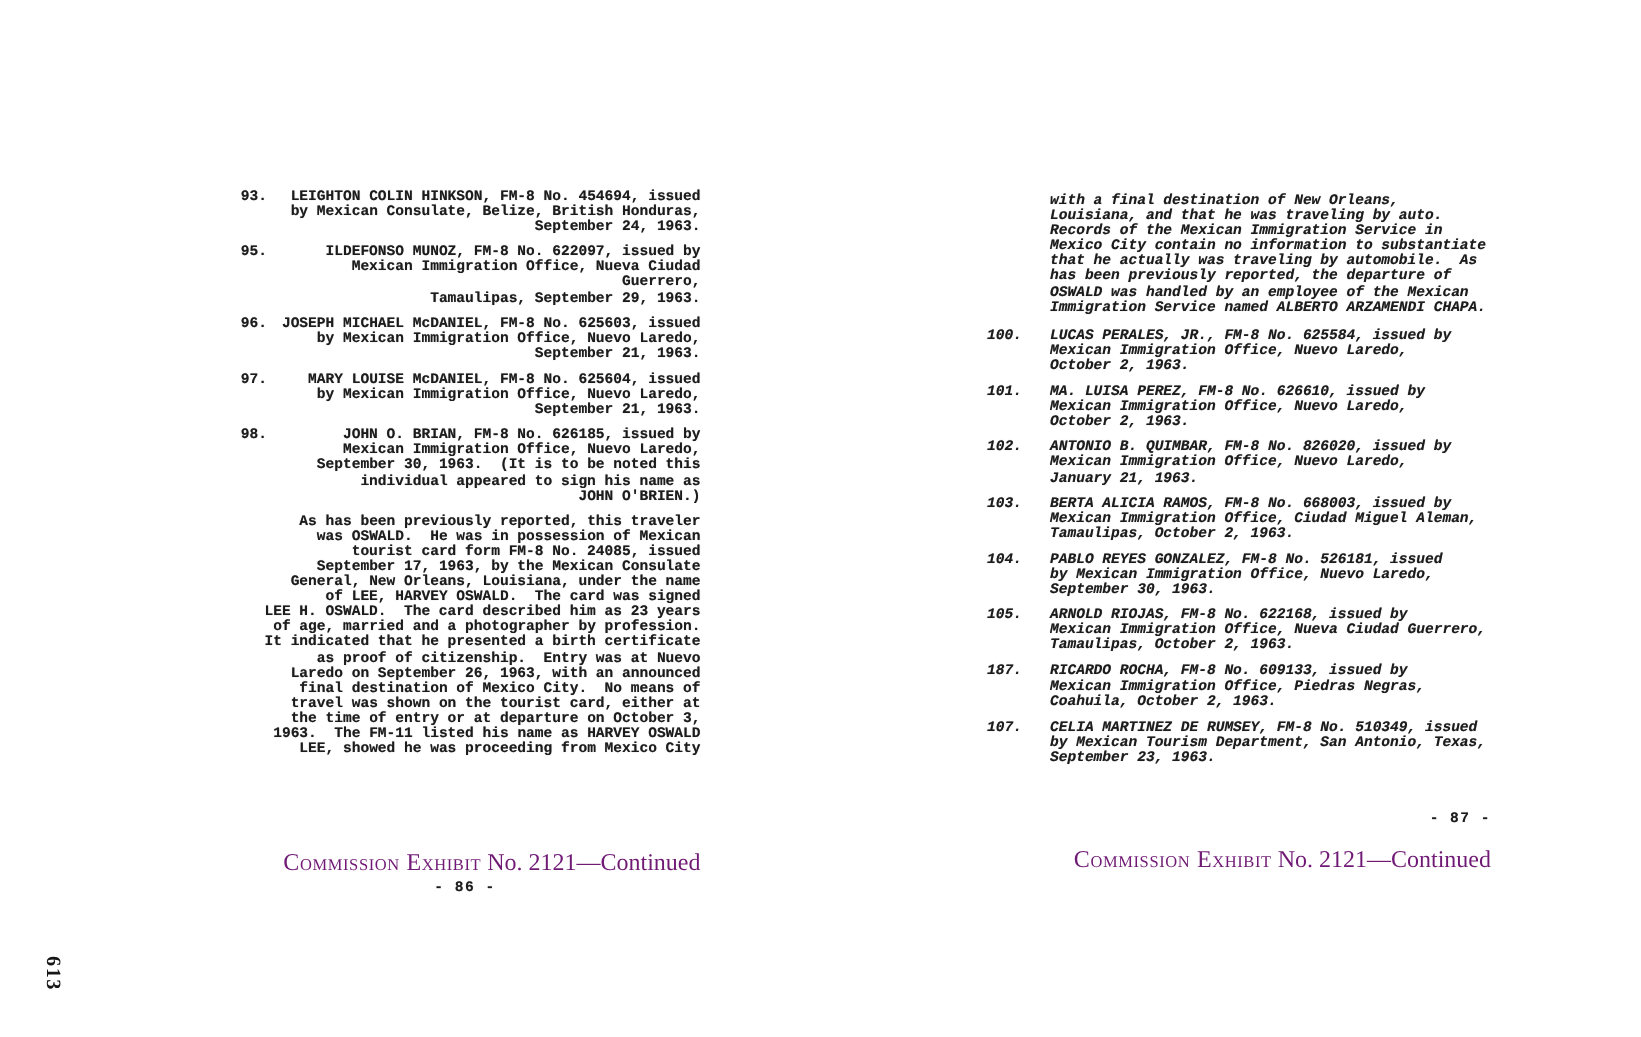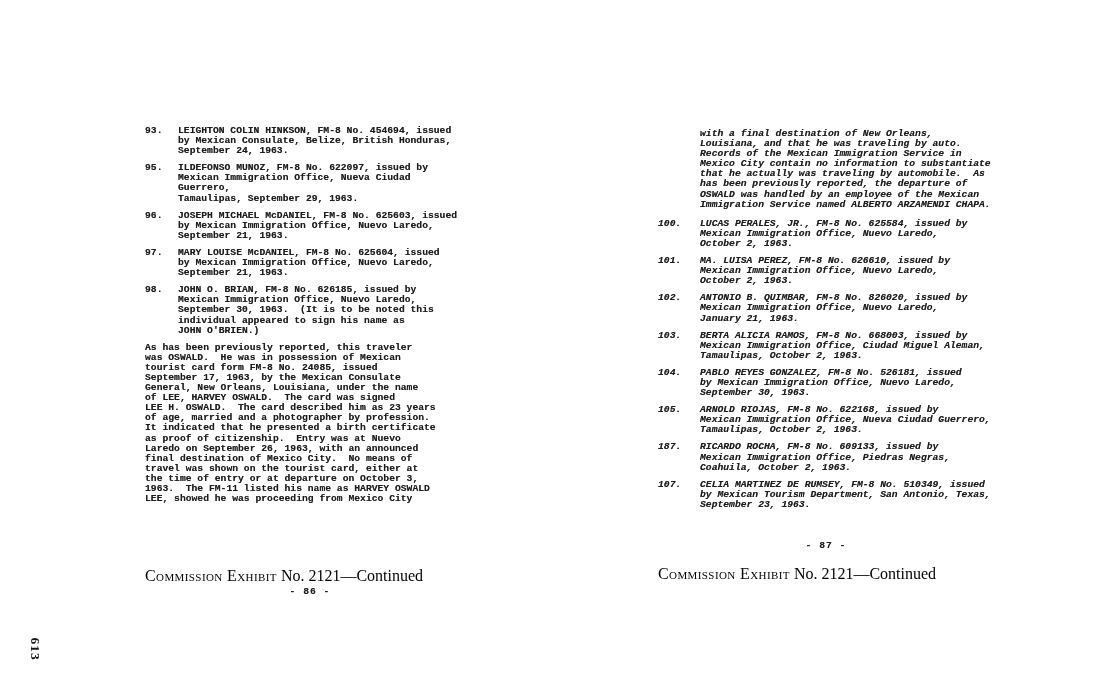--- a/index.html
+++ b/index.html
@@ -16,44 +16,44 @@
     color: #1f1f1f;
   }
   
   .tw {
     font: 700 9.7px/10.1px "Liberation Mono", "DejaVu Sans Mono", monospace;
     letter-spacing: 0px;
     color: #1c1c1c;
     text-shadow: 0 0 0.5px rgba(20,20,20,0.55);
   }
   .col { position: absolute; }
-  .col-left  { left: 145px; top: 126px; width: 322px; }
+  .col-left  { left: 145px; top: 126px; width: 322px; text-align: right; }
   .col-right { left: 658px; top: 129px; width: 336px; font-style: italic; }
   .item { display: flex; margin-bottom: 7px; }
   .item .num { flex: 0 0 33px; }
   .col-right .item .num { flex-basis: 42px; }
   .item .txt { white-space: pre-wrap; flex: 1 1 auto; }
   .intro { white-space: pre-wrap; margin-left: 42px; margin-bottom: 9px; }
   .pagenum {
     position: absolute;
     font: 700 9.7px/10px "Liberation Mono", "DejaVu Sans Mono", monospace;
     text-align: center;
     color: #1c1c1c;
     text-shadow: 0 0 0.5px rgba(20,20,20,0.5);
     letter-spacing: 1px;
   }
   .pagenum-left  { left: 149px; top: 543px; width: 322px; margin-top: 44px; }
-  .pagenum-right { left: 658px; top: 541px; width: 336px; }
+  .pagenum-right { left: 658px; top: 541px; width: 336px; text-align: right; }
   .caption {
     position: absolute;
     font-family: "Liberation Serif", "DejaVu Serif", serif;
     font-size: 16px;
     line-height: 18px;
-    color: #000000;
-    text-align: left;
+    color: #701a75;
+    text-align: right;
     white-space: nowrap;
   }
   .caption-left  { left: 145px; top: 567px; width: 322px; }
   .caption-right { left: 658px; top: 565px; width: 336px; }
   .caption .sc { font-variant: small-caps; letter-spacing: 0.4px; }
   .folio {
     position: absolute;
     left: 18px; top: 642px;
     width: 34px;
     transform: rotate(90deg);

